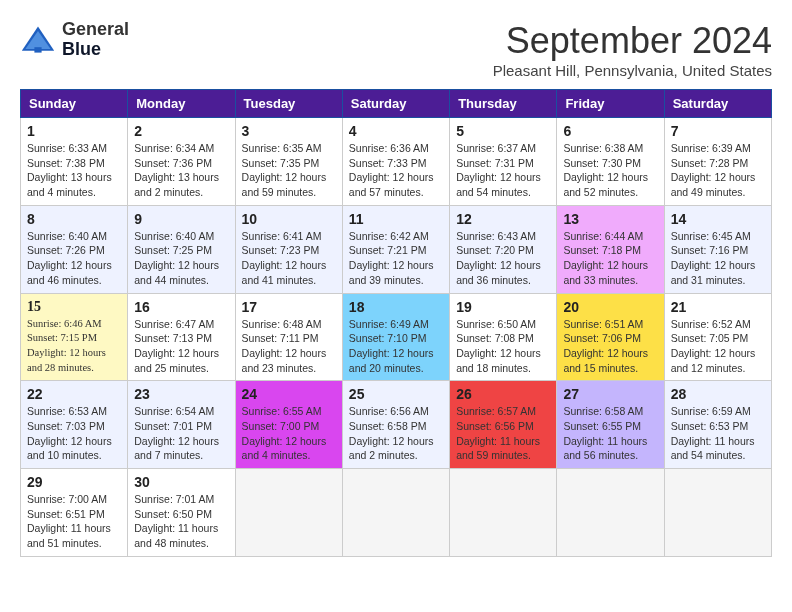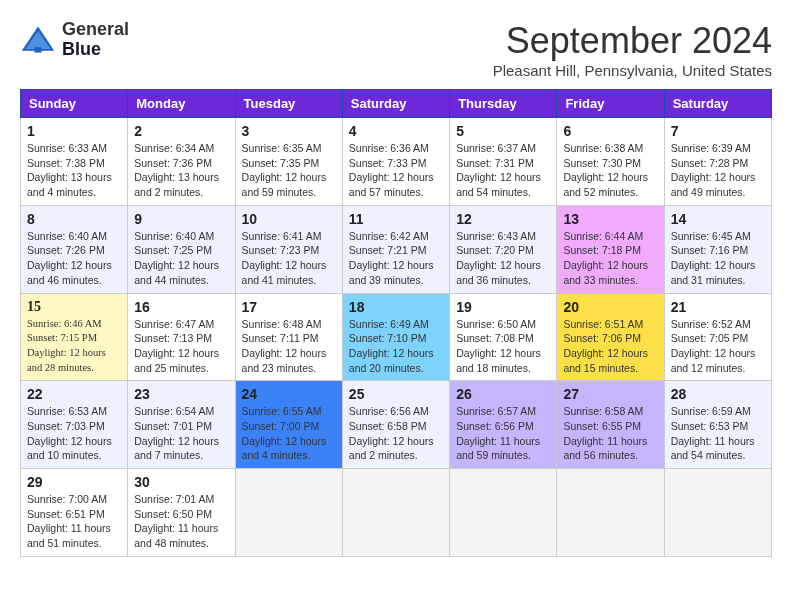--- a/index.html
+++ b/index.html
@@ -41,21 +41,21 @@
     .location {
       font-size: 15px;
       color: #444;
     }
     .calendar {
       width: 100%;
       border-collapse: collapse;
       font-size: 11px;
     }
     .calendar th {
-      background-color: #6d28d9;
+      background-color: #4c1d95;
       color: #fff;
       text-align: left;
       padding: 6px 8px;
       font-size: 13px;
       font-weight: bold;
       border: 1px solid #1a4fa0;
     }
     .calendar td {
       border: 1px solid #ccc;
       vertical-align: top;
@@ -298,37 +298,37 @@
         </div>
       </td>
         <td style="background: rgb(238, 242, 255);">
         <span class="day-num">23</span>
         <div class="day-info">
           <div>Sunrise: 6:54 AM</div>
           <div>Sunset: 7:01 PM</div>
           <div>Daylight: 12 hours and 7 minutes.</div>
         </div>
       </td>
-        <td style="background: #3b82f6;">
+        <td style="background: #d946ef;">
         <span class="day-num">24</span>
         <div class="day-info">
           <div>Sunrise: 6:55 AM</div>
           <div>Sunset: 7:00 PM</div>
           <div>Daylight: 12 hours and 4 minutes.</div>
         </div>
       </td>
         <td style="background: rgb(238, 242, 255);">
         <span class="day-num">25</span>
         <div class="day-info">
           <div>Sunrise: 6:56 AM</div>
           <div>Sunset: 6:58 PM</div>
           <div>Daylight: 12 hours and 2 minutes.</div>
         </div>
       </td>
-        <td style="background: #c4b5fd;">
+        <td style="background: #ef4444;">
         <span class="day-num">26</span>
         <div class="day-info">
           <div>Sunrise: 6:57 AM</div>
           <div>Sunset: 6:56 PM</div>
           <div>Daylight: 11 hours and 59 minutes.</div>
         </div>
       </td>
         <td style="background: #c4b5fd;">
         <span class="day-num">27</span>
         <div class="day-info">

